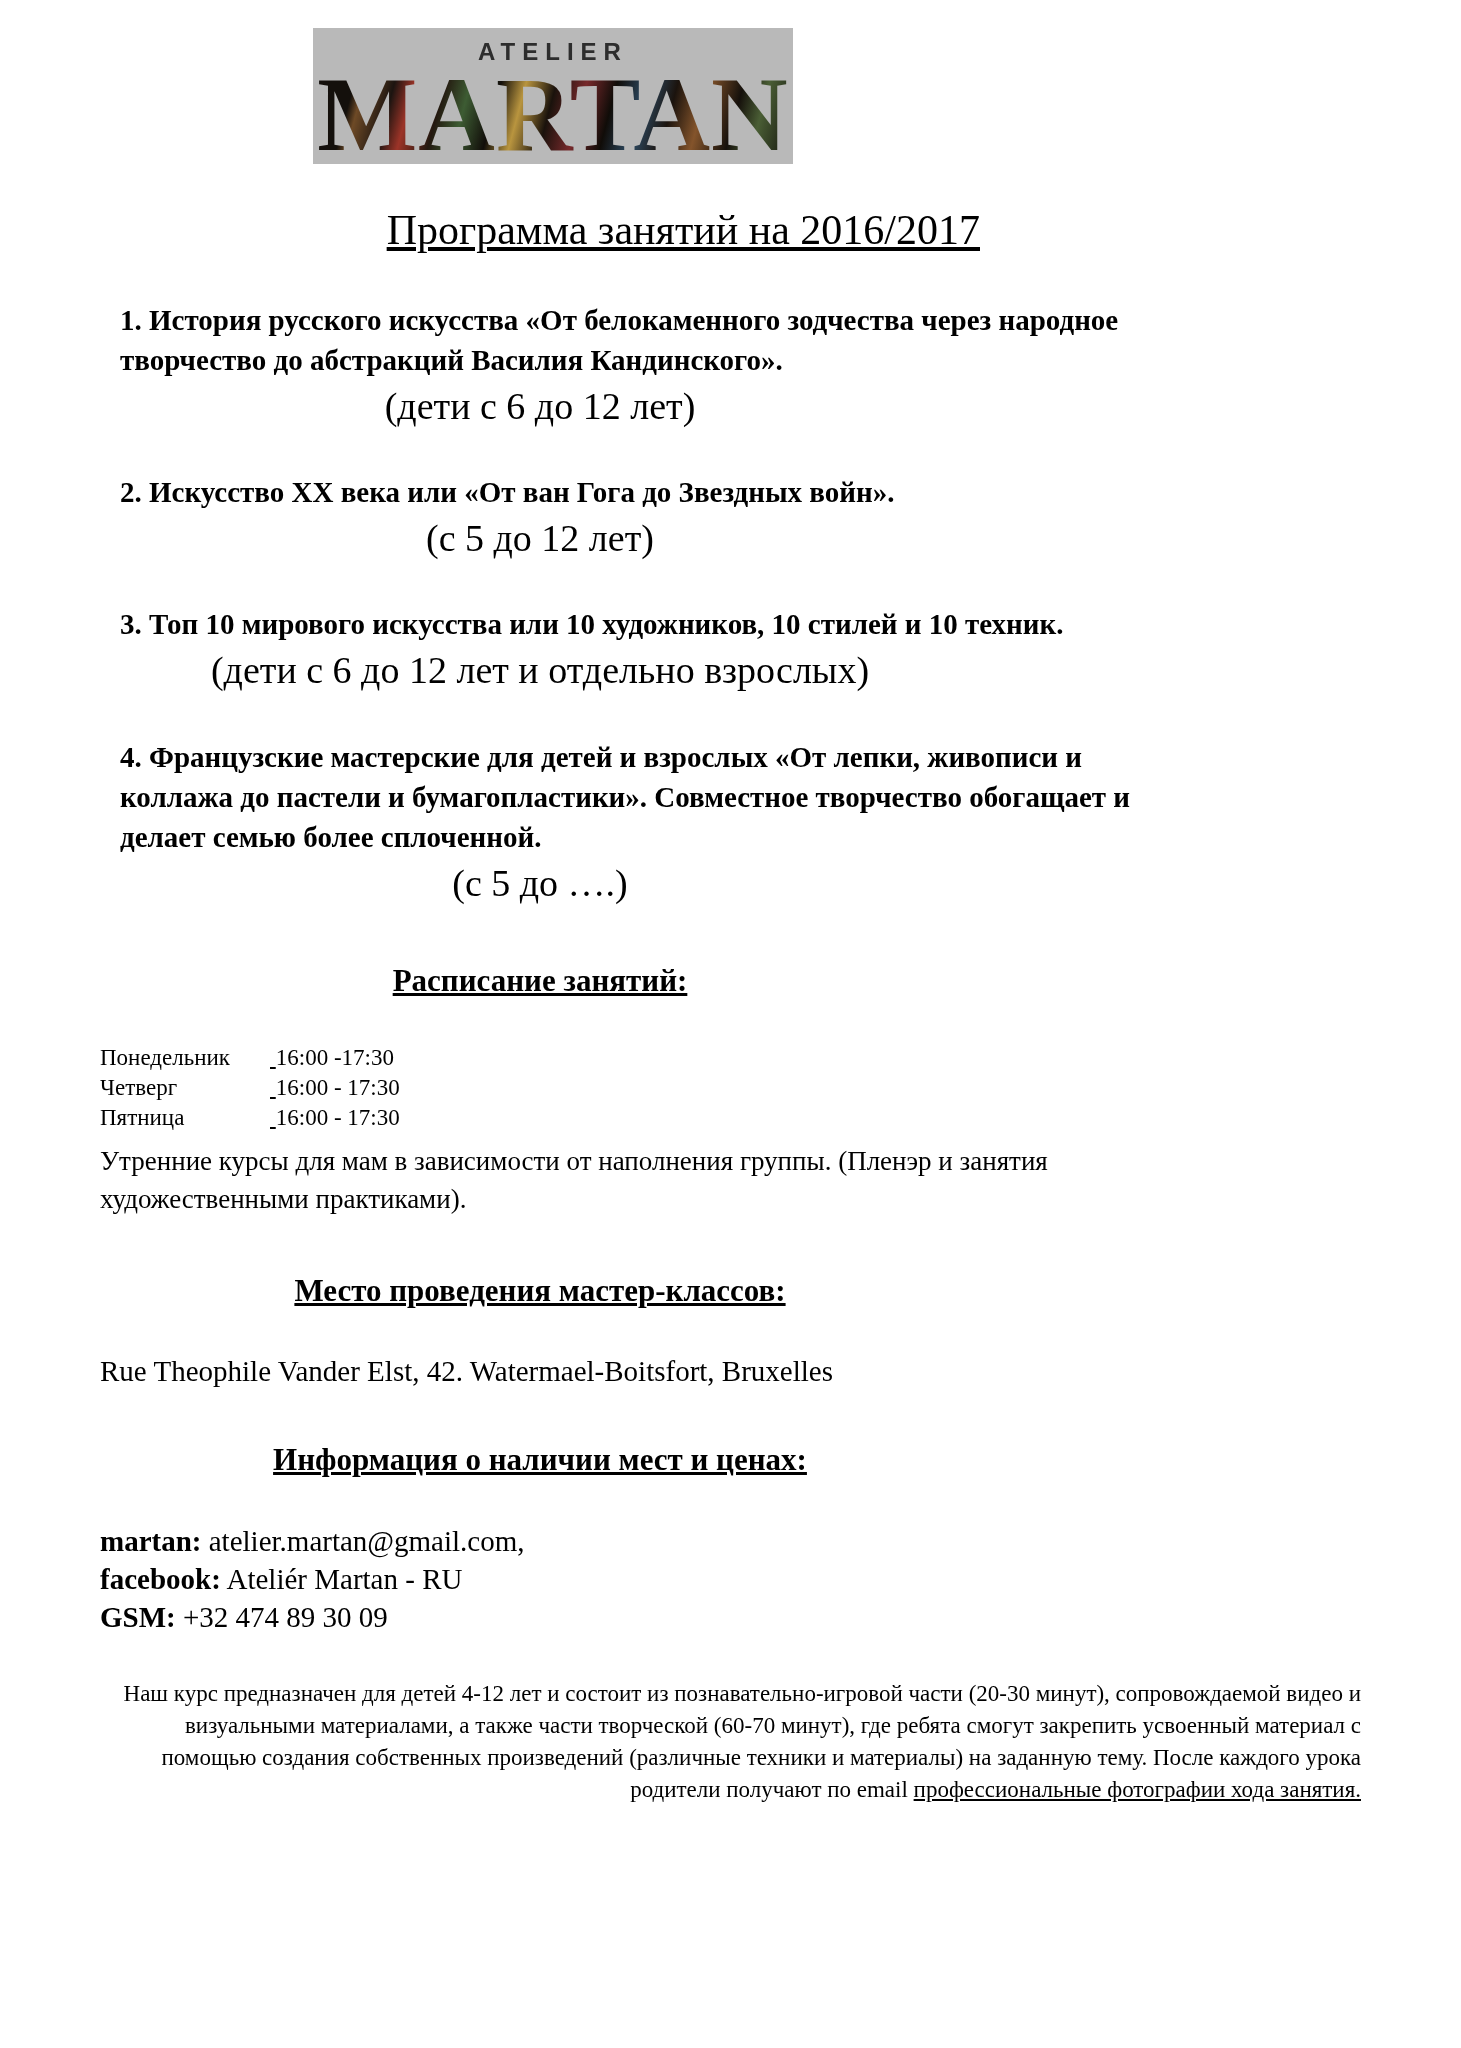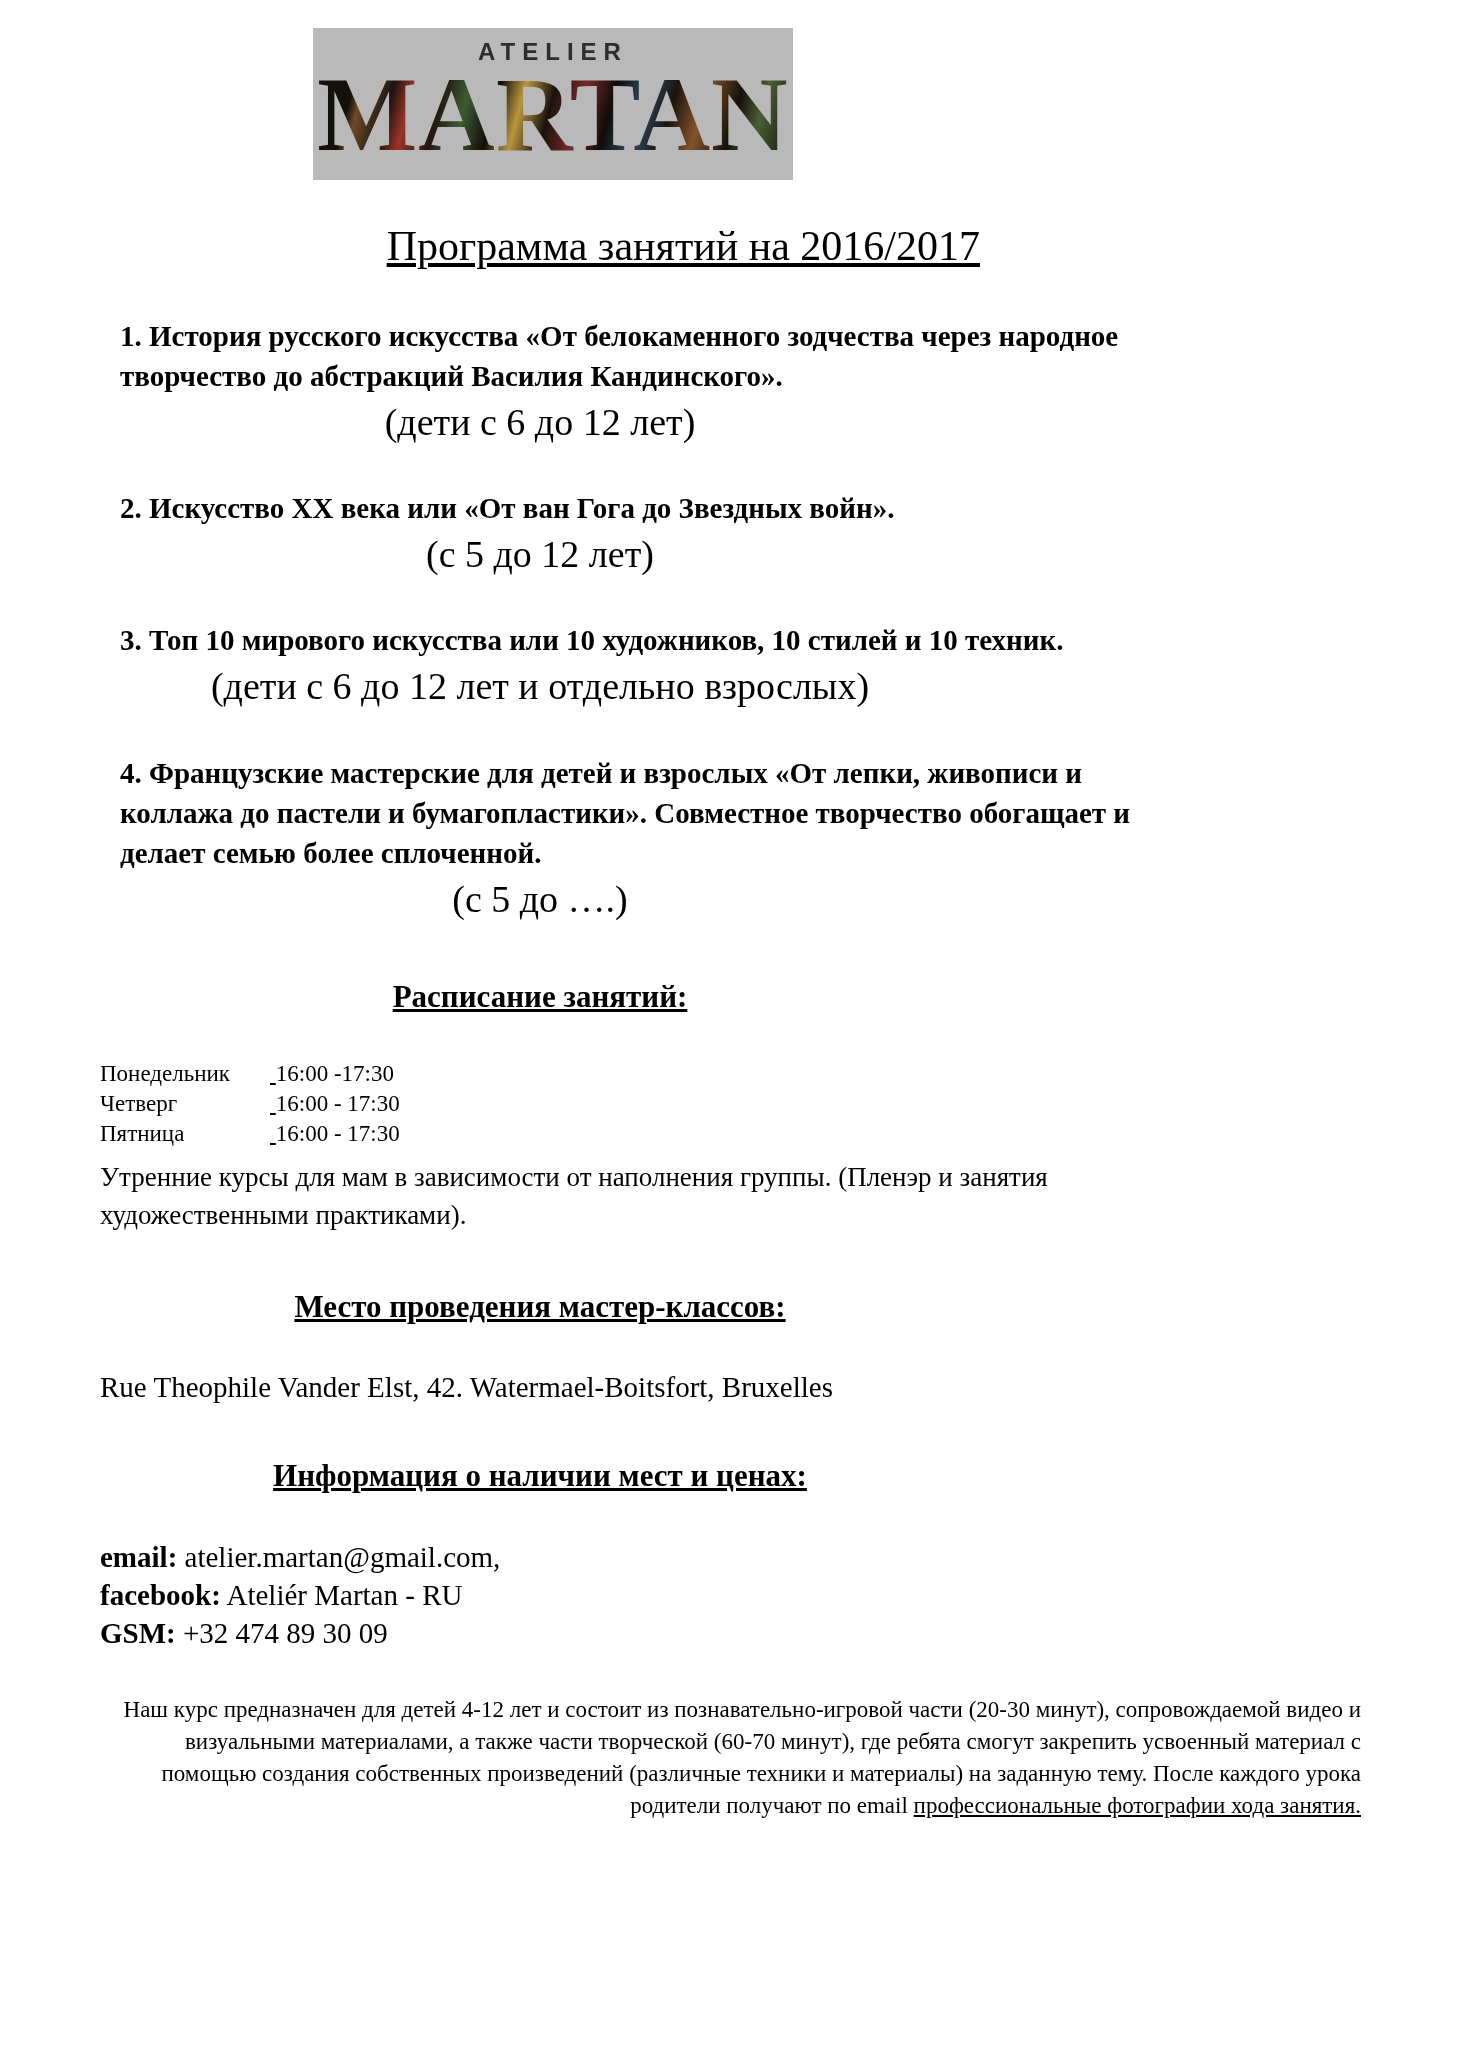--- a/index.html
+++ b/index.html
@@ -14,21 +14,21 @@
     color: #000000;
     overflow: hidden;
   }
 
   
   .logo-box {
     margin: 28px 0 0 313px;
     width: 480px;
     background: #b9b9b9;
     text-align: center;
-    padding: 10px 0 16px 0;
+    padding: 10px 0 0 0;
   }
   .logo-atelier {
     display: block;
     font-family: "Liberation Sans", sans-serif;
     font-weight: bold;
     font-size: 24px;
     letter-spacing: 7px;
     color: #2d2d2d;
   }
   .logo-martan {
@@ -175,21 +175,21 @@
     <p class="schedule-note">Утренние курсы для мам в зависимости от наполнения группы. (Пленэр и занятия художественными практиками).</p>
 
     <h2 class="section-heading">Место проведения мастер-классов:</h2>
 
     <p class="address-line">Rue Theophile Vander Elst, 42. Watermael-Boitsfort, Bruxelles</p>
 
     <h2 class="section-heading">Информация о наличии мест и ценах:</h2>
 
     <div class="contact-lines">
       <p class="contact-row">
-        <span class="contact-label">email:</span>
+        <span class="contact-label">martan:</span>
         <span>atelier.martan@gmail.com,</span>
       </p>
       <p class="contact-row">
         <span class="contact-label">facebook:</span>
         <span>Ateliér Martan - RU</span>
       </p>
       <p class="contact-row">
         <span class="contact-label">GSM:</span>
         <span>+32 474 89 30 09</span>
       </p>

